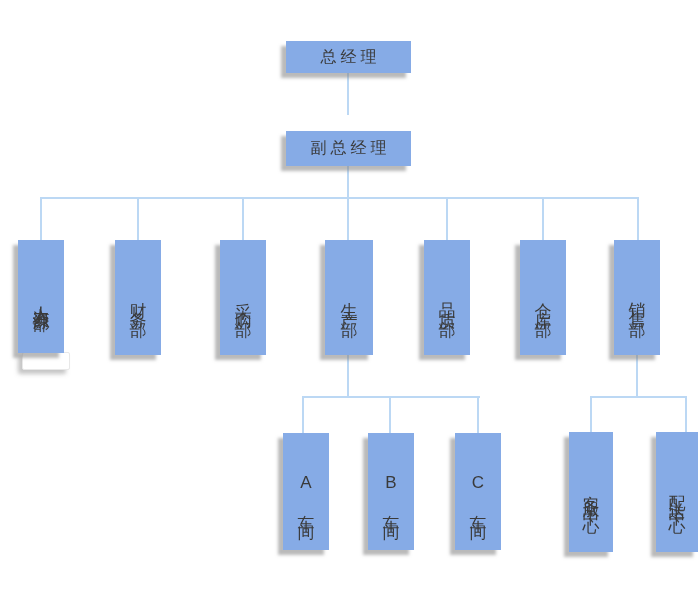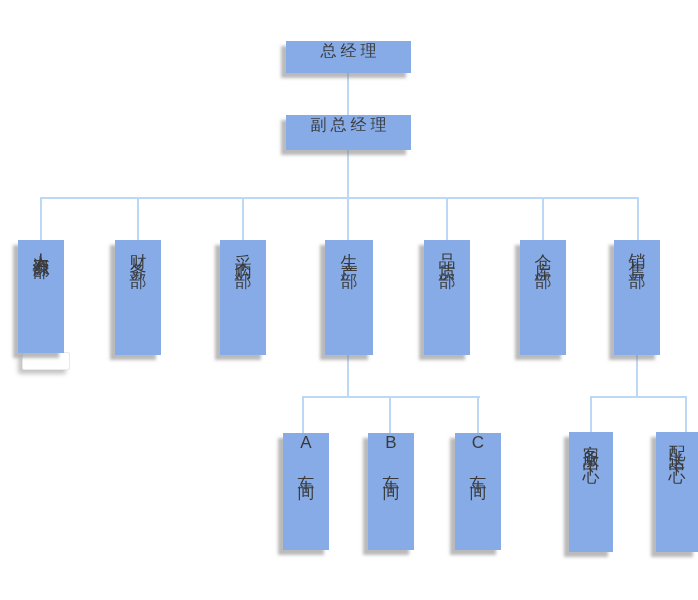--- a/index.html
+++ b/index.html
@@ -1,21 +1,21 @@
 <!DOCTYPE html>
 <html style="--fill: #86ABE6; --connector: #BCD8F4; --text: #3A3A3A; --bg: #FFFFFF;"><head>
 <meta charset="utf-8">
 <style>
   html,body{margin:0;padding:0;background:#fff;font-family:"Liberation Sans",sans-serif;}
   #canvas{position:relative;width:698px;height:600px;background:var(--bg,#fff);overflow:hidden;}
   .box{
     position:absolute;
     background:var(--fill,#86ABE6);
     box-shadow:-5px 5px 3px rgba(130,130,130,0.55);
-    display:flex;align-items:flex-start;justify-content:center;
+    display:flex;align-items:center;justify-content:center;
     color:var(--text,#3A3A3A);
     z-index:2;
   }
   .box.h span{font-size:16px;letter-spacing:4px;margin-right:-4px;white-space:nowrap;}
   .box.v span{
     writing-mode:vertical-lr;
     text-orientation:upright;
     font-size:17px;letter-spacing:9px;margin-bottom:-9px;
     white-space:nowrap;
   }
@@ -54,21 +54,21 @@
   <div class="line" style="left:636px;top:355px;width:2px;height:42px"></div>
   <div class="line" style="left:590px;top:396px;width:97px;height:2px"></div>
   <div class="line" style="left:590px;top:397px;width:2px;height:36px"></div>
   <div class="line" style="left:685px;top:397px;width:2px;height:36px"></div>
 
   <div class="ghost" style="left:22px;top:352px;width:46px;height:16px"></div>
 
   <div class="box h" style="left:286px;top:41px;width:125px;height:32px">
     <span>总经理</span>
   </div>
-  <div class="box h" style="left:286px;top:115px;width:125px;height:35px">
+  <div class="box h" style="left:286px;top:131px;width:125px;height:35px">
     <span>副总经理</span>
   </div>
 
   <div class="box v tight" style="left:18px;top:240px;width:46px;height:113px">
     <span>人力资源部</span>
   </div>
   <div class="box v" style="left:115px;top:240px;width:46px;height:115px">
     <span>财务部</span>
   </div>
   <div class="box v" style="left:220px;top:240px;width:46px;height:115px">

